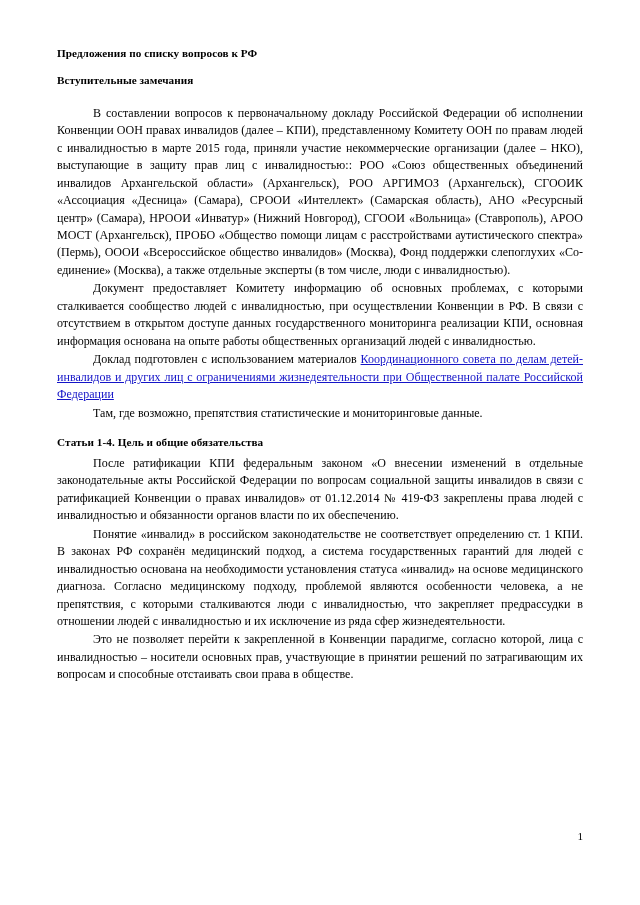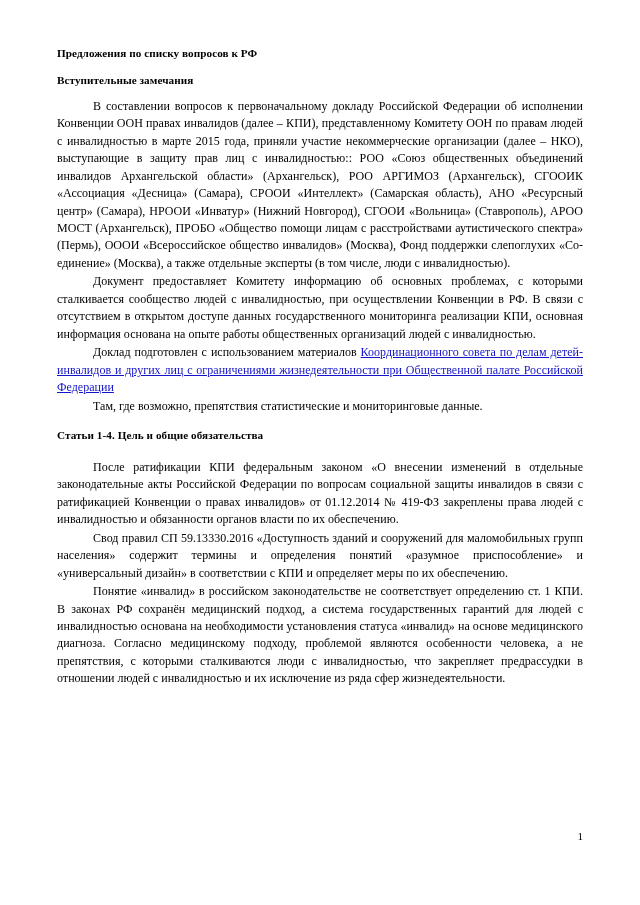--- a/index.html
+++ b/index.html
@@ -33,21 +33,21 @@
     line-height: 1.42;
     margin: 0 0 0 0;
     text-align: left;
     letter-spacing: 0.05px;
   }
   h1.doc-heading {
     margin-bottom: 11px;
   }
   h2.sec-heading {
     margin-top: 13px;
-    margin-bottom: 15px;
+    margin-bottom: 4px;
   }
   p.para {
     font-size: 12px;
     line-height: 1.455;
     text-align: justify;
     text-justify: inter-word;
     margin: 0 0 1px 0;
     text-indent: 36px;
     hyphens: none;
     letter-spacing: 0.02px;
@@ -73,36 +73,36 @@
 </style>
 </head>
 <body>
 
 <div class="page">
 
   <div class="doc-body">
 
     <h1 class="doc-heading">Предложения по списку вопросов к РФ</h1>
 
-    <h2 class="sec-heading" style="margin-top:0;margin-bottom:9px;">Вступительные замечания</h2>
+    <h2 class="sec-heading" style="margin-top:0;margin-bottom:16px;">Вступительные замечания</h2>
 
     <p class="para">В составлении вопросов к первоначальному докладу Российской Федерации об исполнении Конвенции ООН правах инвалидов (далее – КПИ), представленному Комитету ООН по правам людей с инвалидностью в марте 2015 года, приняли участие некоммерческие организации (далее – НКО), выступающие в защиту прав лиц с инвалидностью:: РОО «Союз общественных объединений инвалидов Архангельской области» (Архангельск), РОО АРГИМОЗ (Архангельск), СГООИК «Ассоциация «Десница» (Самара), СРООИ «Интеллект» (Самарская область), АНО «Ресурсный центр» (Самара), НРООИ «Инватур» (Нижний Новгород), СГООИ «Вольница» (Ставрополь), АРОО МОСТ (Архангельск), ПРОБО «Общество помощи лицам с расстройствами аутистического спектра» (Пермь), ОООИ «Всероссийское общество инвалидов» (Москва), Фонд поддержки слепоглухих «Со-единение» (Москва), а также отдельные эксперты (в том числе, люди с инвалидностью).</p>
 
     <p class="para">Документ предоставляет Комитету информацию об основных проблемах, с которыми сталкивается сообщество людей с инвалидностью, при осуществлении Конвенции в РФ. В связи с отсутствием в открытом доступе данных государственного мониторинга реализации КПИ, основная информация основана на опыте работы общественных организаций людей с инвалидностью.</p>
 
     <p class="para"><span>Доклад подготовлен с использованием материалов </span><a class="doclink" href="#" style="color: rgb(20, 20, 200);">Координационного совета по делам детей-инвалидов и других лиц с ограничениями жизнедеятельности при Общественной палате Российской Федерации</a><span> </span></p>
 
     <p class="para">Там, где возможно, препятствия статистические и мониторинговые данные.</p>
 
     <h2 class="sec-heading">Статьи 1-4. Цель и общие обязательства</h2>
 
     <p class="para">После ратификации КПИ федеральным законом «О внесении изменений в отдельные законодательные акты Российской Федерации по вопросам социальной защиты инвалидов в связи с ратификацией Конвенции о правах инвалидов» от 01.12.2014 № 419-ФЗ закреплены права людей с инвалидностью и обязанности органов власти по их обеспечению.</p>
 
-    <p class="para">Свод правил СП 59.13330.2016 «Доступность зданий и сооружений для маломобильных групп населения» содержит термины и определения понятий «разумное приспособление» и «универсальный дизайн» в соответствии с КПИ и определяет меры по их обеспечению.</p>
 
     <p class="para">Понятие «инвалид» в российском законодательстве не соответствует определению ст. 1 КПИ. В законах РФ сохранён медицинский подход, а система государственных гарантий для людей с инвалидностью основана на необходимости установления статуса «инвалид» на основе медицинского диагноза. Согласно медицинскому подходу, проблемой являются особенности человека, а не препятствия, с которыми сталкиваются люди с инвалидностью, что закрепляет предрассудки в отношении людей с инвалидностью и их исключение из ряда сфер жизнедеятельности.</p>
 
+    <p class="para tight">Это не позволяет перейти к закрепленной в Конвенции парадигме, согласно которой, лица с инвалидностью – носители основных прав, участвующие в принятии решений по затрагивающим их вопросам и способные отстаивать свои права в обществе.</p>
 
   </div>
 
   <div class="page-number">1</div>
 
 </div>
 
 </body></html>

